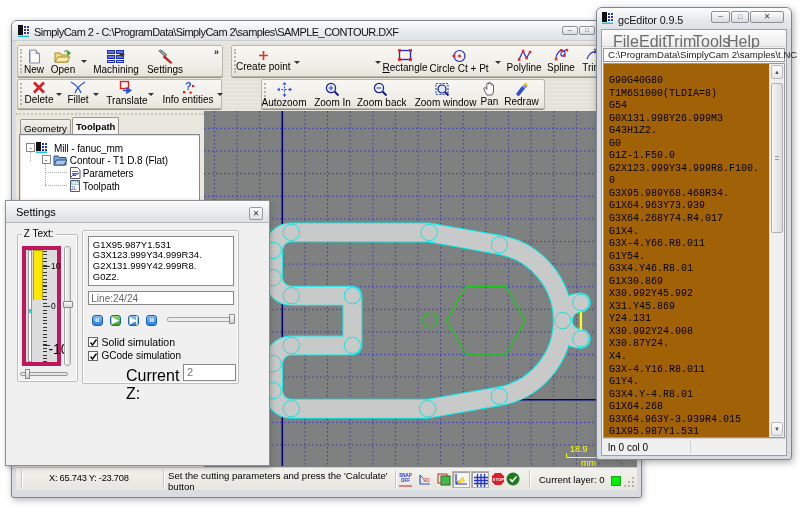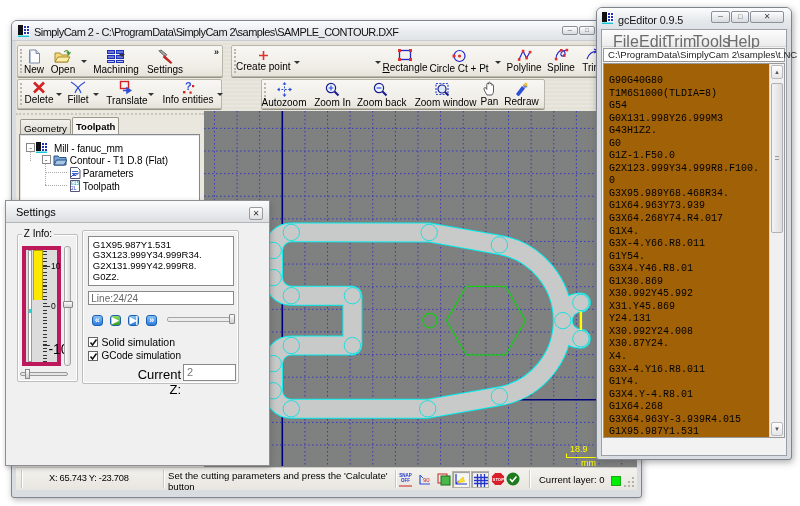--- a/index.html
+++ b/index.html
@@ -344,21 +344,21 @@
   </div>
 </div>
 
 <div id="sim">
   <div class="dt">
         <span>Settings</span>
         <div class="dclose">✕</div>
       </div>
   <div id="simbody">
     <div class="grp" style="left:10.8px;top:33.3px;width:61.6px;height:148px">
-          <label>Z Info:</label>
+          <label>Z Text:</label>
         </div>
     <div style="position:absolute;left:16.1px;top:44.9px;width:38.7px;height:120.4px;background:#DCDCDC;border:4px solid #be185d">
       <div style="position:absolute;left:1.5px;top:0.5px;bottom:0.5px;width:4.5px;background:#fff;border:1px solid #999"></div>
       <div style="position:absolute;left:2.5px;top:59.4px;width:2.5px;height:3.8px;background:#17dada"></div>
       <div style="position:absolute;left:6.5px;top:0.5px;width:10.3px;height:50px;background:#FFE800;border:1px solid #b0a400;border-bottom:none"></div>
       <div style="position:absolute;left:17.3px;top:0.5px;bottom:0.5px;width:7px;background:repeating-linear-gradient(#333 0 1px,transparent 1px 3.45px);background-size:3.5px 100%;background-repeat:repeat-y;background-position:0 1px;width:4px"></div>
       <div style="position:absolute;left:17.3px;top:15.9px;width:7px;height:1px;background:#333"></div>
       <div style="position:absolute;left:17.3px;top:55.7px;width:7px;height:1px;background:#333"></div>
       <div style="position:absolute;left:17.3px;top:95.1px;width:7px;height:1px;background:#333"></div>
       <div style="position:absolute;left:25px;top:11.5px;font-size:8.5px">10</div>
@@ -383,21 +383,21 @@
             <path d="M1.5 4.5l2 2.5L7.5 1.5" stroke="#111" stroke-width="1.5" fill="none"></path>
           </svg>
         </div>
     <div style="position:absolute;left:95.5px;top:135.2px;font-size:10.5px">Solid simulation</div>
     <div class="cb" style="left:81.6px;top:149.5px">
           <svg width="9" height="9" viewBox="0 0 9 9">
             <path d="M1.5 4.5l2 2.5L7.5 1.5" stroke="#111" stroke-width="1.5" fill="none"></path>
           </svg>
         </div>
     <div style="position:absolute;left:95.5px;top:149.1px;font-size:10px">GCode simulation</div>
-    <div style="position:absolute;left:120px;top:166px;width:55px;text-align:right;font-size:13px">Current Z:</div>
+    <div style="position:absolute;left:120px;top:166px;width:55px;text-align:left;font-size:16px">Current Z:</div>
     <div class="inbox" style="left:177px;top:162.5px;width:53px;height:17px;font-size:11px;color:#777;line-height:15px;padding-left:3px">2</div>
   </div>
 </div>
 
 <div id="gce">
   <div class="tbar">
     <svg class="appicon" style="position:absolute;left:5px;top:4px" width="12" height="12" viewBox="0 0 12 12">
           <rect x="0" y="0" width="12" height="11" fill="#fff"></rect>
           <rect x="0" y="0" width="5" height="10" fill="#111"></rect>
           <g fill="#2233bb">
@@ -453,16 +453,20 @@
 G1X64.268
 G3X64.963Y-3.939R4.015
 G1X95.987Y1.531</div>
     <div class="gscroll">
       <div class="gsbtn" style="top:1px">▲</div>
       <div class="gsthumb">
             <div style="position:absolute;left:3px;right:3px;top:72px;height:4px;border-top:1px solid #999;border-bottom:1px solid #999"></div>
           </div>
       <div class="gsbtn" style="bottom:1px">▼</div>
     </div>
+    <div class="gstat">
+          <span style="position:absolute;left:6px;top:3px">ln 0 col 0</span>
+          <div style="position:absolute;left:88px;top:2px;bottom:2px;width:1px;background:#d0d0d0"></div>
+        </div>
   </div>
 </div>
 
 </div>
 
 </body></html>

